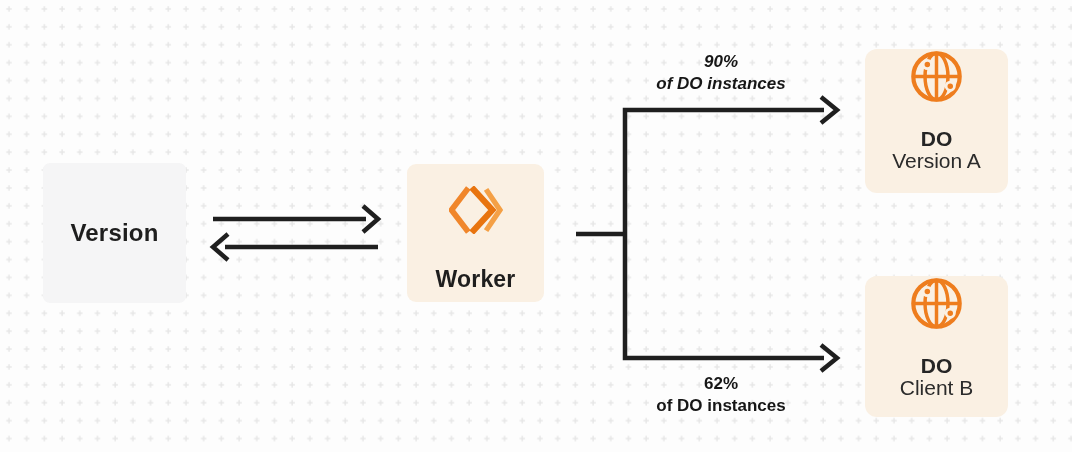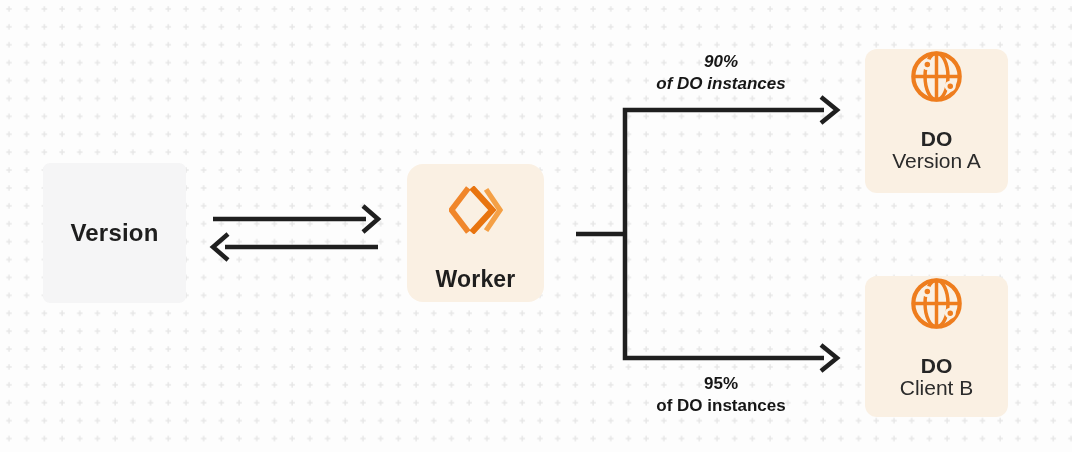--- a/index.html
+++ b/index.html
@@ -25,21 +25,21 @@
     left:43px; top:163px; width:143px; height:140px;
     background:#f5f5f6; border-radius:7px;
     justify-content:center;
   }
   .node-client .node-label {
     font-size:24px; font-weight:700; color:#1e1e1e; letter-spacing:.2px;
   }
 
   .node-worker {
     left:407px; top:164px; width:137px; height:138px;
-    background:#faf0e3; border-radius:16px;
+    background:#faf0e3; border-radius:9px;
     padding-top:22px;
   }
   .node-worker .node-label {
     margin-top:32px;
     font-size:23px; font-weight:700; color:#1e1e1e; letter-spacing:.2px;
   }
 
   .node-do {
     width:143px; background:#faf0e3; border-radius:12px;
     padding-top:0;
@@ -138,17 +138,17 @@
     </div>
     <div class="do-title">DO</div>
     <div class="do-subtitle">Client B</div>
   </div>
 
   <div class="branch-label branch-label-top">
     <div>90%</div>
     <div>of DO instances</div>
   </div>
   <div class="branch-label branch-label-bottom">
-    <div>95%</div>
+    <div>62%</div>
     <div>of DO instances</div>
   </div>
 
 </div>
 
 </body></html>

